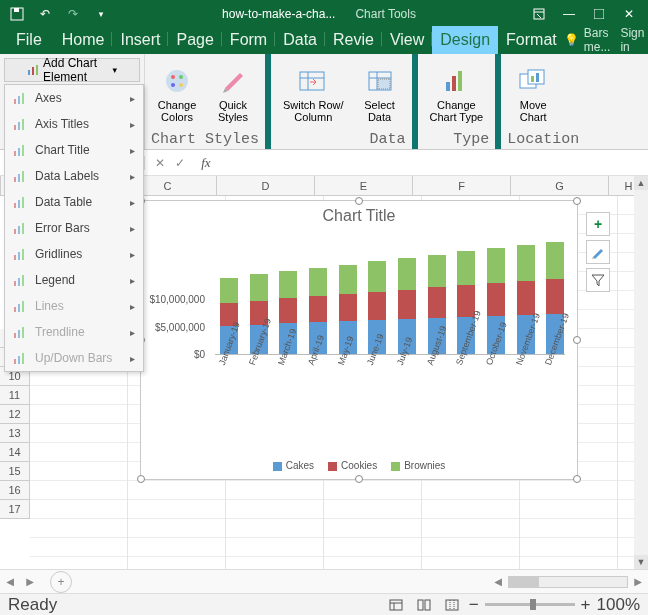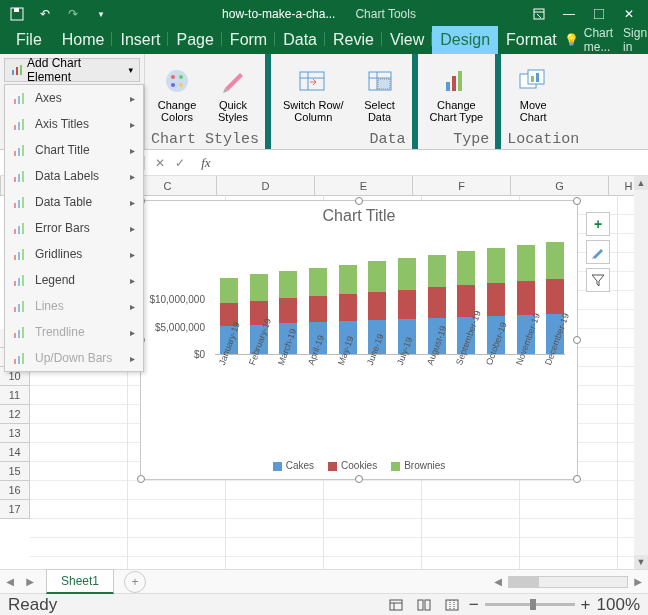--- a/index.html
+++ b/index.html
@@ -16,21 +16,21 @@
 
 .tabs { height:26px; background:#0e6737; display:flex; align-items:flex-end; color:#fff; padding-left:4px;}
 .tab { padding:5px 8px; font-size:16px; color:#e8f3ec; position:relative; }
 .tab.sep::after{content:'';position:absolute;right:0;top:6px;height:14px;width:1px;background:#3a8a5f;}
 .tab.active { background:#7dd3fc; color:#217346; }
 .tab.file { padding-left:12px; padding-right:12px;}
 .tabs-right{margin-left:auto; display:flex; align-items:center; color:#c9e5d6; gap:10px; padding-right:10px;}
 
 .ribbon { height:96px; background:#f3f3f3; border-bottom:1px solid #ccc; display:flex; }
 .ribbon-left{width:145px;border-right:1px solid #d8d8d8; position:relative;}
-.dd-btn{height:24px; margin:4px; background:#ebebeb; border:1px solid #c8c8c8; display:flex; align-items:center; padding:0 6px; font-size:12px; gap:4px;}
+.dd-btn{height:24px; margin:4px; background:#ebebeb; border:1px solid #c8c8c8; display:flex; align-items:center; padding:0 22px; font-size:12px; gap:4px;}
 .dd-btn .mini-icon{width:12px;height:12px;display:inline-block;}
 
 .ribbon-group{display:flex; flex-direction:column; padding:3px 6px 2px 6px; border-right:6px solid #0f766e; }
 .ribbon-row{display:flex; gap:4px; flex:1; align-items:center;}
 .rbtn{display:flex;flex-direction:column;align-items:center;justify-content:flex-start;padding:4px 6px;font-size:11px;min-width:52px;}
 .rbtn .icon{height:32px;width:32px;display:flex;align-items:center;justify-content:center;margin-bottom:2px;}
 .rbtn .lbl{text-align:center; line-height:12px;}
 .grp-label{text-align:right;font-size:15px;color:#666;height:16px;font-family:Liberation Mono, monospace;}
 
 .fbar{height:26px; border-bottom:1px solid #e0e0e0; display:flex; align-items:center;}
@@ -130,21 +130,21 @@
   <div class="tab sep">Home</div>
   <div class="tab sep">Insert</div>
   <div class="tab sep">Page</div>
   <div class="tab sep">Form</div>
   <div class="tab sep">Data</div>
   <div class="tab sep">Revie</div>
   <div class="tab sep">View</div>
   <div class="tab active">Design</div>
   <div class="tab">Format</div>
   <div class="tabs-right">
-    <span style="display:flex;align-items:center;gap:4px;">💡 <span>Chart me...</span></span>
+    <span style="display:flex;align-items:center;gap:4px;">💡 <span>Bars me...</span></span>
     <span>Sign in</span>
     <span style="display:flex;align-items:center;gap:4px;">
         <svg width="12" height="12">
           <circle cx="6" cy="4" r="3" fill="none" stroke="#fff"></circle>
           <path d="M2 12 Q6 7 10 12" fill="none" stroke="#fff"></path>
         </svg> 
         <span>Share</span>
       </span>
   </div>
 </div>
@@ -416,21 +416,20 @@
   <div class="vscroll">
     <div class="arr">▲</div>
     <div style="flex:1"></div>
     <div class="arr">▼</div>
   </div>
 </div>
 
 <div class="sheet-tabs">
   <div class="nav-arr">◀</div>
   <div class="nav-arr">▶</div>
-  <div class="sheet-tab">Sheet1</div>
   <div class="add-sheet">+</div>
   <div style="flex:1"></div>
   <div class="nav-arr">◀</div>
   <div style="width:120px;height:12px;background:#eee;border:1px solid #ccc;position:relative;">
       <div style="position:absolute;left:0;width:30px;top:0;bottom:0;background:#ccc;"></div>
     </div>
   <div class="nav-arr">▶</div>
 </div>
 
 <div class="status">

